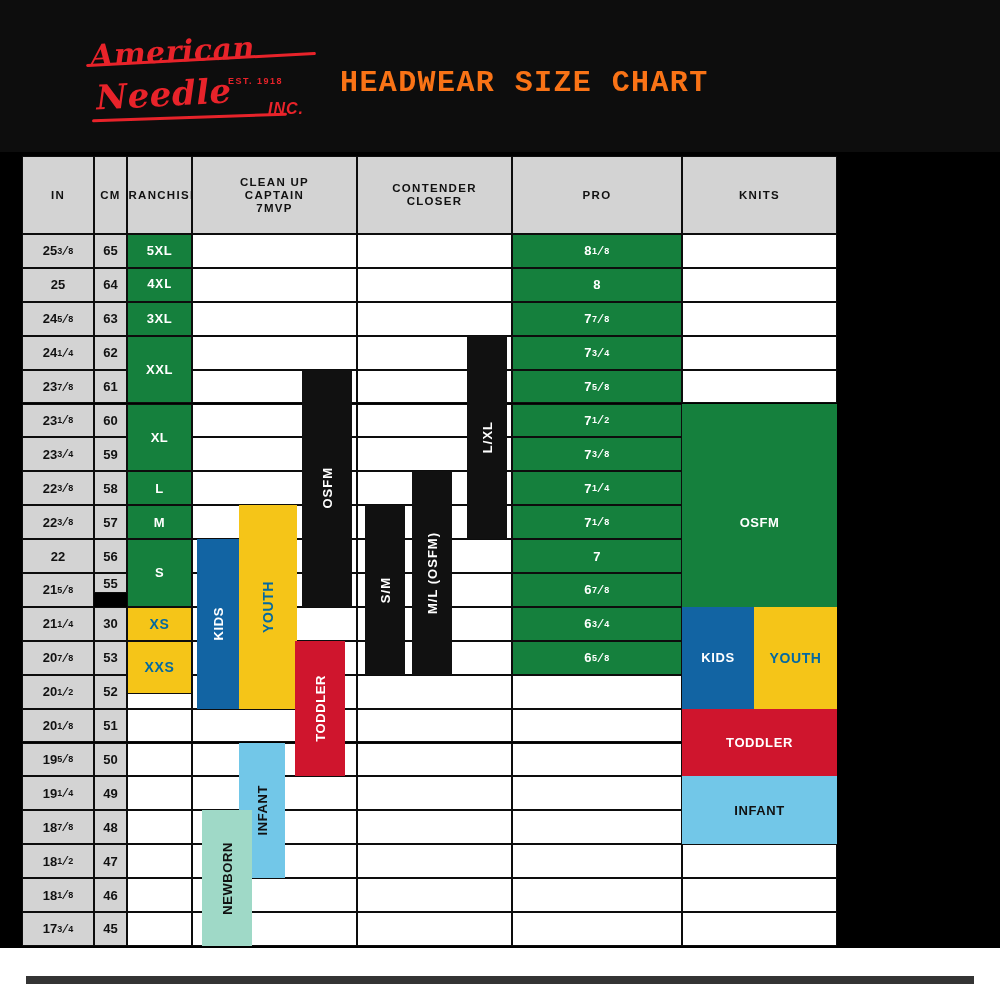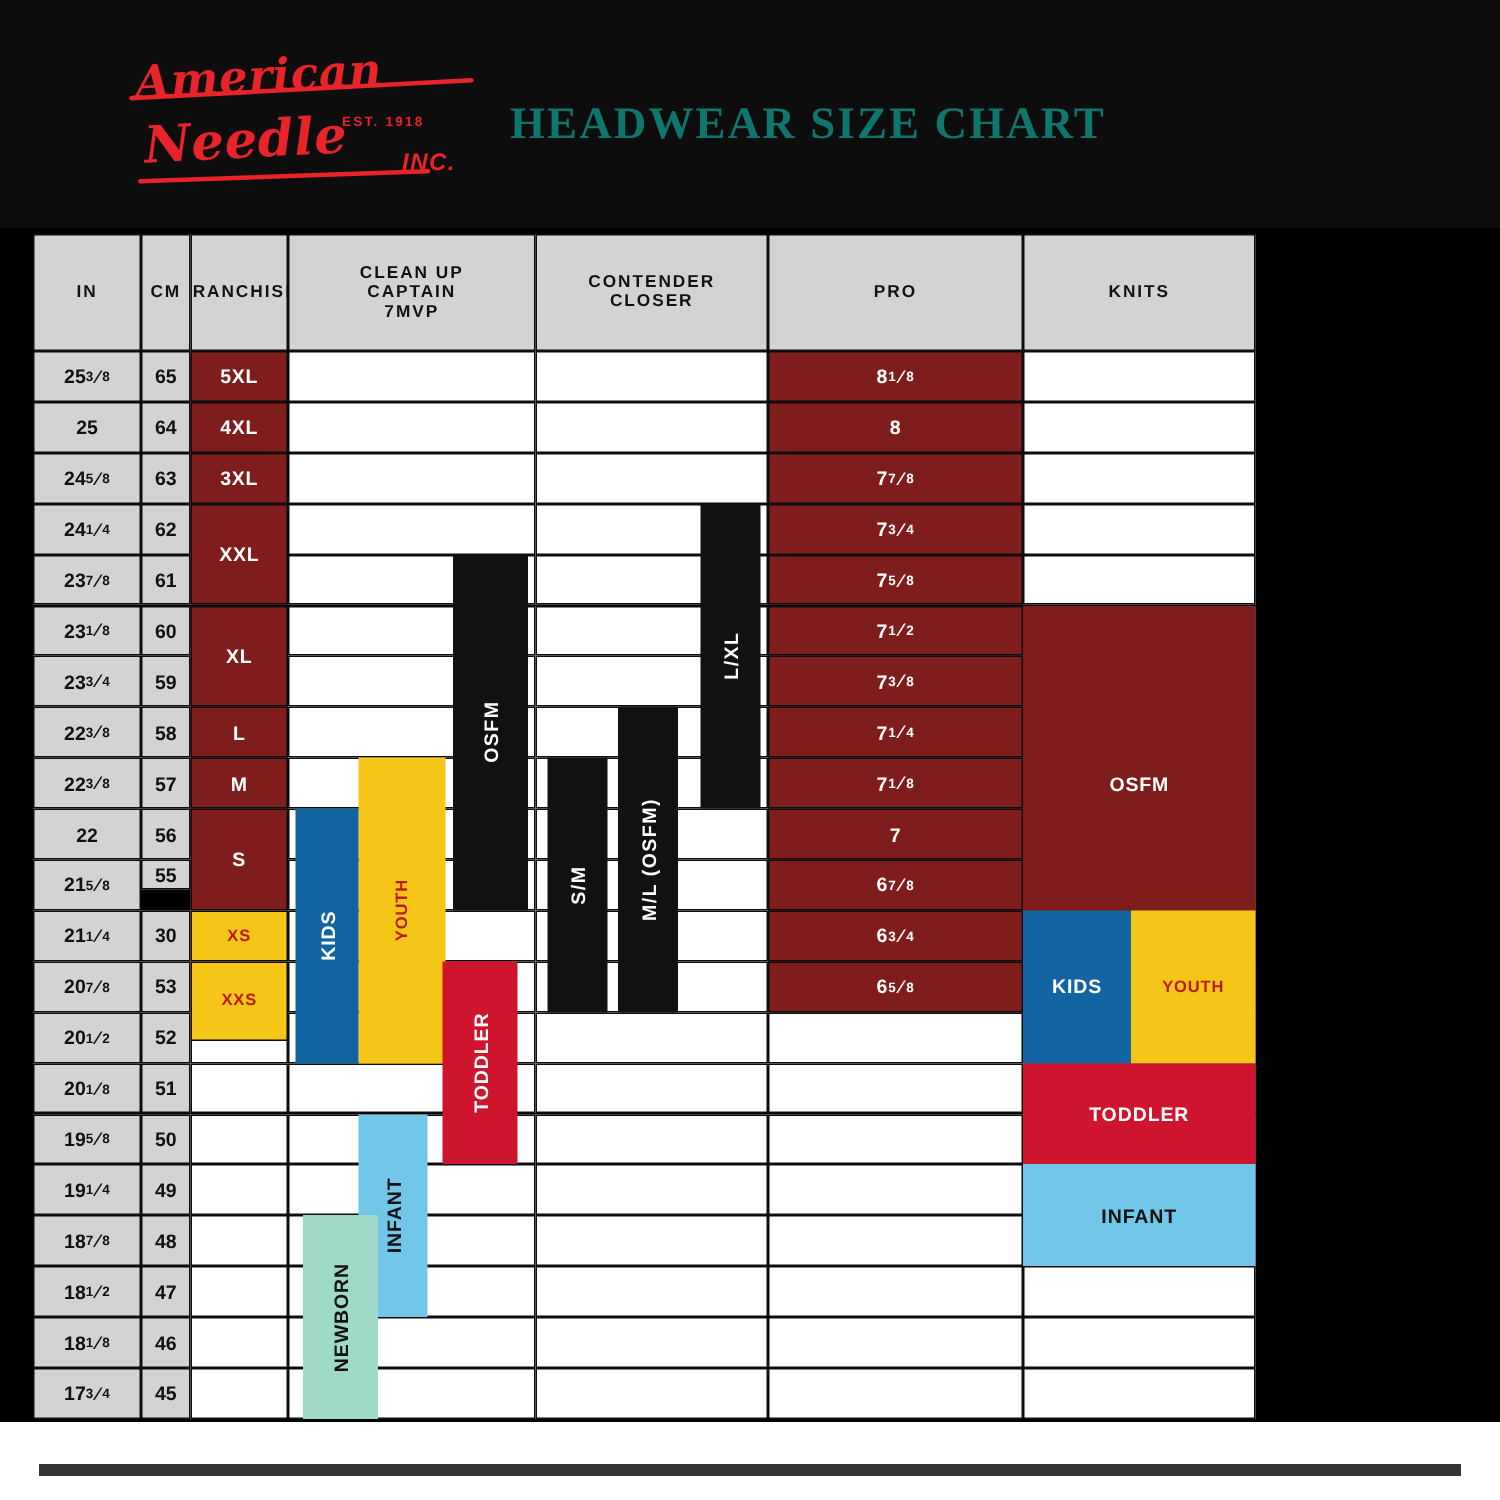--- a/index.html
+++ b/index.html
@@ -8,32 +8,32 @@
 
   
   #header{position:relative;height:152px;background:#0d0d0d;}
   #logo{position:absolute;left:78px;top:28px;width:240px;height:100px;color:#e8232a;}
   #logo .l1{position:absolute;left:12px;top:6px;font-family:"DejaVu Serif",serif;font-style:italic;font-weight:700;font-size:30px;letter-spacing:.5px;transform:rotate(-3deg);}
   #logo .l2{position:absolute;left:18px;top:46px;font-family:"DejaVu Serif",serif;font-style:italic;font-weight:700;font-size:34px;letter-spacing:.5px;transform:rotate(-3deg);}
   #logo .est{position:absolute;left:150px;top:48px;font-size:9px;letter-spacing:1.5px;font-weight:700;}
   #logo .inc{position:absolute;left:190px;top:72px;font-size:16px;font-weight:700;font-style:italic;letter-spacing:1px;}
   #logo .swash{position:absolute;left:8px;top:30px;width:230px;height:3px;background:#e8232a;border-radius:2px;transform:rotate(-3deg);}
   #logo .swash2{position:absolute;left:14px;top:88px;width:195px;height:3px;background:#e8232a;border-radius:2px;transform:rotate(-2deg);}
-  #title{position:absolute;left:340px;top:66px;color:#0f766e;font-size:30px;font-weight:800;letter-spacing:1.4px;font-family:Liberation Serif, serif;}
+  #title{position:absolute;left:340px;top:66px;color:#f97316;font-size:30px;font-weight:800;letter-spacing:1.4px;font-family:Liberation Mono, monospace;}
 
   
   #grid{position:absolute;left:22px;top:156px;width:956px;height:790px;}
   .cell{position:absolute;box-sizing:border-box;border:1px solid #0d0d0d;display:flex;align-items:center;justify-content:center;text-align:center;overflow:hidden;}
   .hdr{background:#d3d3d3;color:#111;font-weight:700;font-size:11.5px;letter-spacing:1.3px;line-height:13px;}
   .inch{background:#d3d3d3;color:#111;font-weight:700;font-size:13px;}
   .cm{background:#d3d3d3;color:#111;font-weight:700;font-size:13px;}
   .blank{background:#fff;}
-  .blk{background:#7f1d1d;color:#fff;font-weight:700;font-size:13px;letter-spacing:.5px;}
+  .blk{background:#15803d;color:#fff;font-weight:700;font-size:13px;letter-spacing:.5px;}
   .blk-v{background:#111;color:#fff;font-weight:700;font-size:13px;letter-spacing:1px;}
-  .yel{background:#f5c518;color:#b91c1c;font-weight:800;font-size:11px;letter-spacing:.6px;}
+  .yel{background:#f5c518;color:#0369a1;font-weight:800;font-size:14px;letter-spacing:.6px;}
   .blue{background:#1264a3;color:#fff;font-weight:800;font-size:13px;letter-spacing:.6px;}
   .red{background:#cf152d;color:#fff;font-weight:800;font-size:13px;letter-spacing:.6px;}
   .cyan{background:#72c7e8;color:#111;font-weight:800;font-size:13px;letter-spacing:.6px;}
   .mint{background:#9fd9c7;color:#111;font-weight:800;font-size:13px;letter-spacing:.6px;}
   .vert{writing-mode:vertical-rl;transform:rotate(180deg);}
   .frac{display:inline-flex;align-items:center;gap:2px;}
   .frac sup{font-size:9px;vertical-align:super;}
   .frac sub{font-size:9px;vertical-align:sub;}
   .slash{font-size:12px;}
   #footer{position:absolute;left:0;bottom:0;width:1000px;height:52px;background:#fff;}
@@ -281,21 +281,21 @@
           <sub>8</sub>
         </span></div>
       <div class="cell cm" style="left: 72px; top: 722.1px; width: 33px; height: 33.9px;">46</div>
       <div class="cell inch" style="left: 0px; top: 756px; width: 72px; height: 33.9px;">17 <span class="frac">
           <sup>3</sup>
           <span class="slash">⁄</span>
           <sub>4</sub>
         </span></div>
       <div class="cell cm" style="left: 72px; top: 756px; width: 33px; height: 33.9px;">45</div>
       <div class="cell blk" style="left: 105px; top: 78px; width: 65px; height: 33.9px;">5XL</div>
-      <div class="cell blk" style="left: 105px; top: 111.9px; width: 65px; height: 33.9px;">4XL</div>
+      <div class="cell blk" style="left: 105px; top: 111.9px; width: 65px; height: 33.9px; font-family: Liberation Mono, monospace;">4XL</div>
       <div class="cell blk" style="left: 105px; top: 145.8px; width: 65px; height: 33.9px;">3XL</div>
       <div class="cell blk" style="left: 105px; top: 179.7px; width: 65px; height: 67.8px;">XXL</div>
       <div class="cell blk" style="left: 105px; top: 247.5px; width: 65px; height: 67.8px;">XL</div>
       <div class="cell blk" style="left: 105px; top: 315.3px; width: 65px; height: 33.9px;">L</div>
       <div class="cell blk" style="left: 105px; top: 349.2px; width: 65px; height: 33.9px;">M</div>
       <div class="cell blk" style="left: 105px; top: 383.1px; width: 65px; height: 67.8px;">S</div>
       <div class="cell yel" style="left: 105px; top: 450.9px; width: 65px; height: 33.9px;">XS</div>
       <div class="cell yel" style="left: 105px; top: 484.8px; width: 65px; height: 53px;">XXS</div>
       <div class="cell blk-v" style="left: 280px; top: 213.6px; width: 50px; height: 237.3px; border: none;">
         <span class="vert">OSFM</span>

